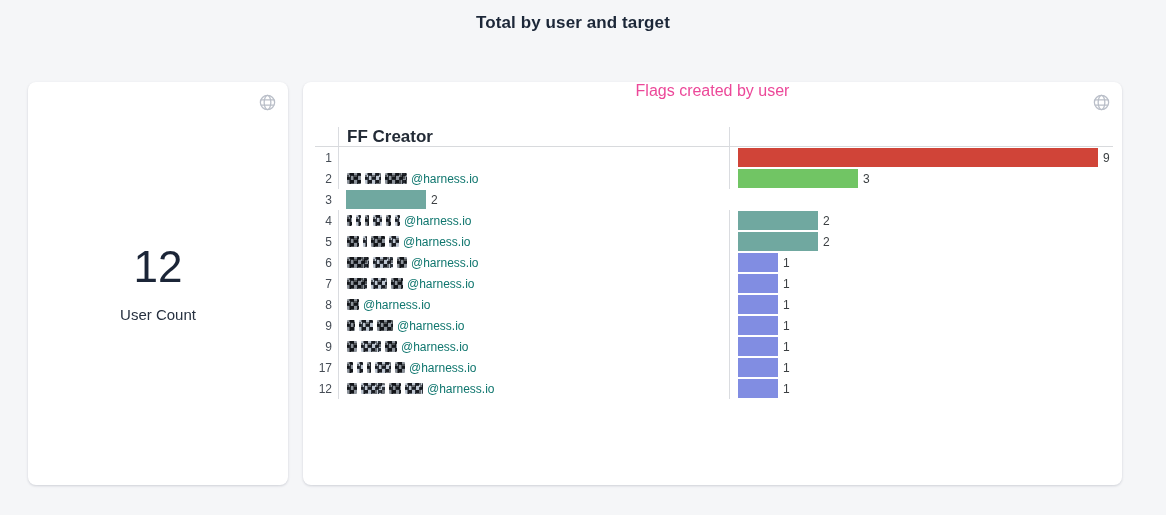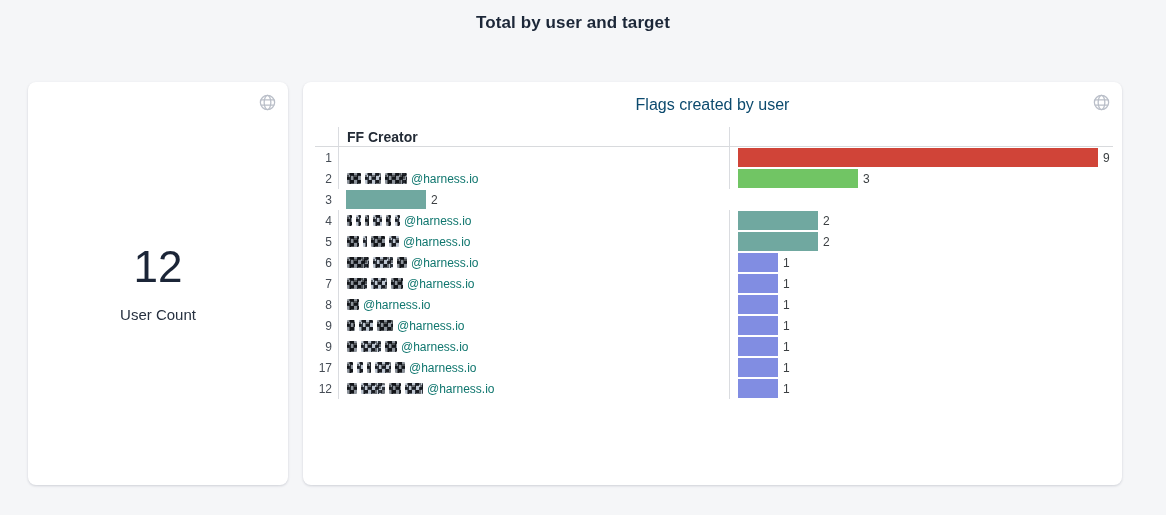--- a/index.html
+++ b/index.html
@@ -47,40 +47,40 @@
     color: #1b2537;
   }
   .scorecard-label {
     margin-top: 17px;
     font-size: 15px;
     color: #273140;
   }
   
   .flags-title {
     position: absolute;
-    top: 14px; left: 0; width: 100%;
+    top: 0; left: 0; width: 100%;
     text-align: center;
     font-size: 16px;
     font-weight: 500;
-    color: #0c4a6e;
+    color: #ec4899;
   }
   .flags-table {
     position: absolute;
     left: 12px; top: 45px;
     width: 798px;
     font-size: 12px;
   }
   .t-row {
     display: grid;
     grid-template-columns: 23px 392px 383px;
     height: 21px;
     align-items: center;
   }
   .t-head { height: 20px; border-bottom: 1px solid #d8dadd; }
-  .t-head .cell-creator, .t-head .cell-bar { font-weight: 700; font-size: 14px; color: #232b36; }
+  .t-head .cell-creator, .t-head .cell-bar { font-weight: 700; font-size: 17px; color: #232b36; }
   .cell-num {
     text-align: right;
     padding-right: 6px;
     color: #454c55;
     font-size: 12px;
   }
   .cell-creator {
     height: 100%;
     display: flex; align-items: center;
     padding-left: 8px;

